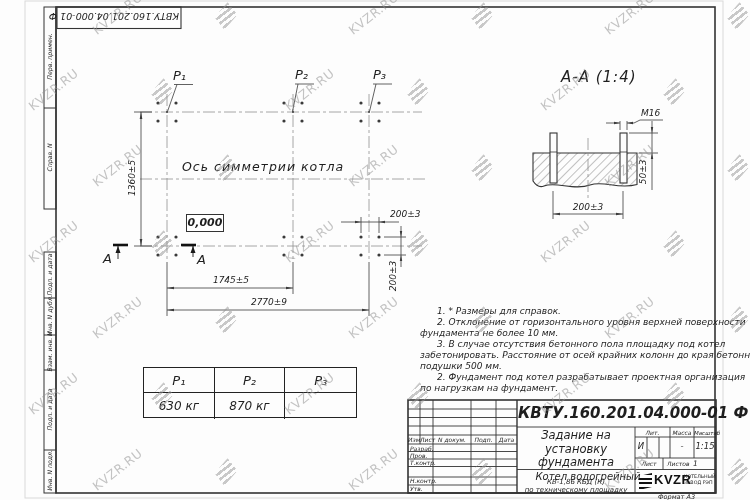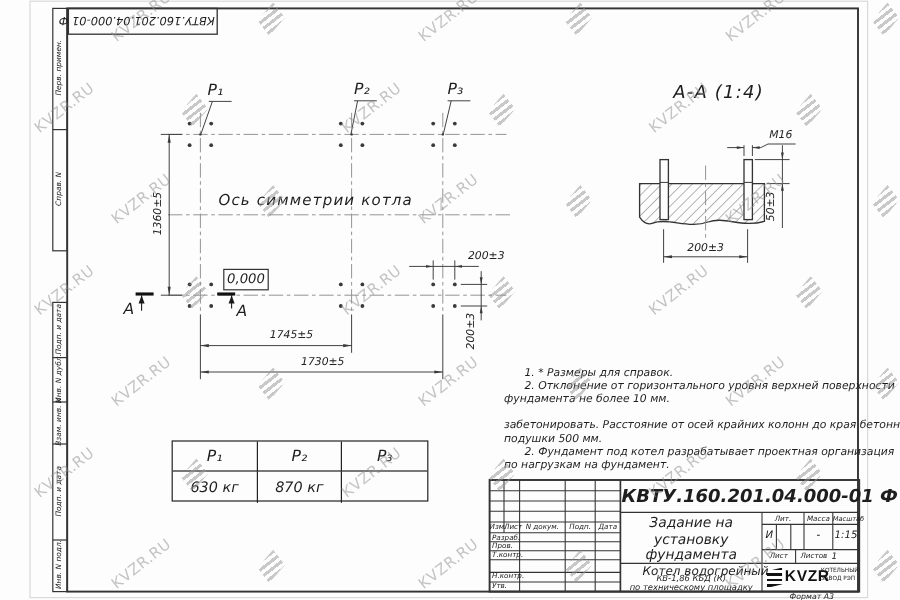--- a/index.html
+++ b/index.html
@@ -220,37 +220,38 @@
 <div class="txt rot90 mlabel" style="left:13px;top:271px;width:74px;">Подп. и дата</div>
 <div class="txt rot90 mlabel" style="left:20px;top:312px;width:60px;">Инв. N дубл.</div>
 <div class="txt rot90 mlabel" style="left:20px;top:348px;width:60px;">Взам. инв. N</div>
 <div class="txt rot90 mlabel" style="left:13px;top:406px;width:74px;">Подп. и дата</div>
 <div class="txt rot90 mlabel" style="left:20px;top:467px;width:60px;">Инв. N подл.</div>
 
 <div class="txt" style="left:173px;top:69px;font-size:13px;">P₁</div>
 <div class="txt" style="left:295px;top:68px;font-size:13px;">P₂</div>
 <div class="txt" style="left:373px;top:68px;font-size:13px;">P₃</div>
 <div class="txt" style="left:182px;top:160px;font-size:12.5px;letter-spacing:1px;">Ось симметрии котла</div>
-<div class="txt ctr elev" style="left:186px;top:224px;width:36px;height:16px;font-size:11px;line-height:16px;">0,000</div>
+<div class="txt ctr elev" style="left:186px;top:214px;width:36px;height:16px;font-size:11px;line-height:16px;font-weight:bold;">0,000</div>
 <div class="txt rot90 dim" style="left:110px;top:173px;width:46px;">1360±5</div>
-<div class="txt ctr dim" style="left:201px;top:276px;width:60px;text-align:right;">1745±5</div>
-<div class="txt ctr dim" style="left:238px;top:298px;width:62px;">1730±5</div>
+<div class="txt ctr dim" style="left:201px;top:276px;width:60px;">1745±5</div>
+<div class="txt ctr dim" style="left:238px;top:298px;width:62px;">2770±9</div>
 <div class="txt dim" style="left:390px;top:210px;">200±3</div>
 <div class="txt rot90 dim" style="left:373px;top:271px;width:42px;">200±3</div>
 <div class="txt" style="left:103px;top:252px;font-size:13px;">А</div>
 <div class="txt" style="left:197px;top:253px;font-size:13px;">А</div>
 
 <div class="txt" style="left:561px;top:69px;font-size:15px;letter-spacing:1px;">А-А (1:4)</div>
 <div class="txt dim" style="left:641px;top:109px;">М16</div>
 <div class="txt rot90 dim" style="left:627px;top:167px;width:34px;">50±3</div>
 <div class="txt ctr dim" style="left:566px;top:203px;width:44px;">200±3</div>
 
 <div class="note-line note-ind" style="left:420px;top:306px;">1. * Размеры для справок.</div>
 <div class="note-line note-ind" style="left:420px;top:317px;">2. Отклонение от горизонтального уровня верхней поверхности</div>
 <div class="note-line" style="left:420px;top:328px;">фундамента не более 10 мм.</div>
+<div class="note-line note-ind" style="left:420px;top:339px;">3. В случае отсутствия бетонного пола площадку под котел</div>
 <div class="note-line" style="left:420px;top:350px;">забетонировать. Расстояние от осей крайних колонн до края бетонной</div>
 <div class="note-line" style="left:420px;top:361px;">подушки 500 мм.</div>
 <div class="note-line note-ind" style="left:420px;top:372px;">2. Фундамент под котел разрабатывает проектная организация</div>
 <div class="note-line" style="left:420px;top:383px;">по нагрузкам на фундамент.</div>
 
 <div id="load-table">
   <div class="lt-h">P₁</div>
   <div class="lt-h">P₂</div>
   <div class="lt-h">P₃</div>
   <div class="lt-v">630 кг</div>

